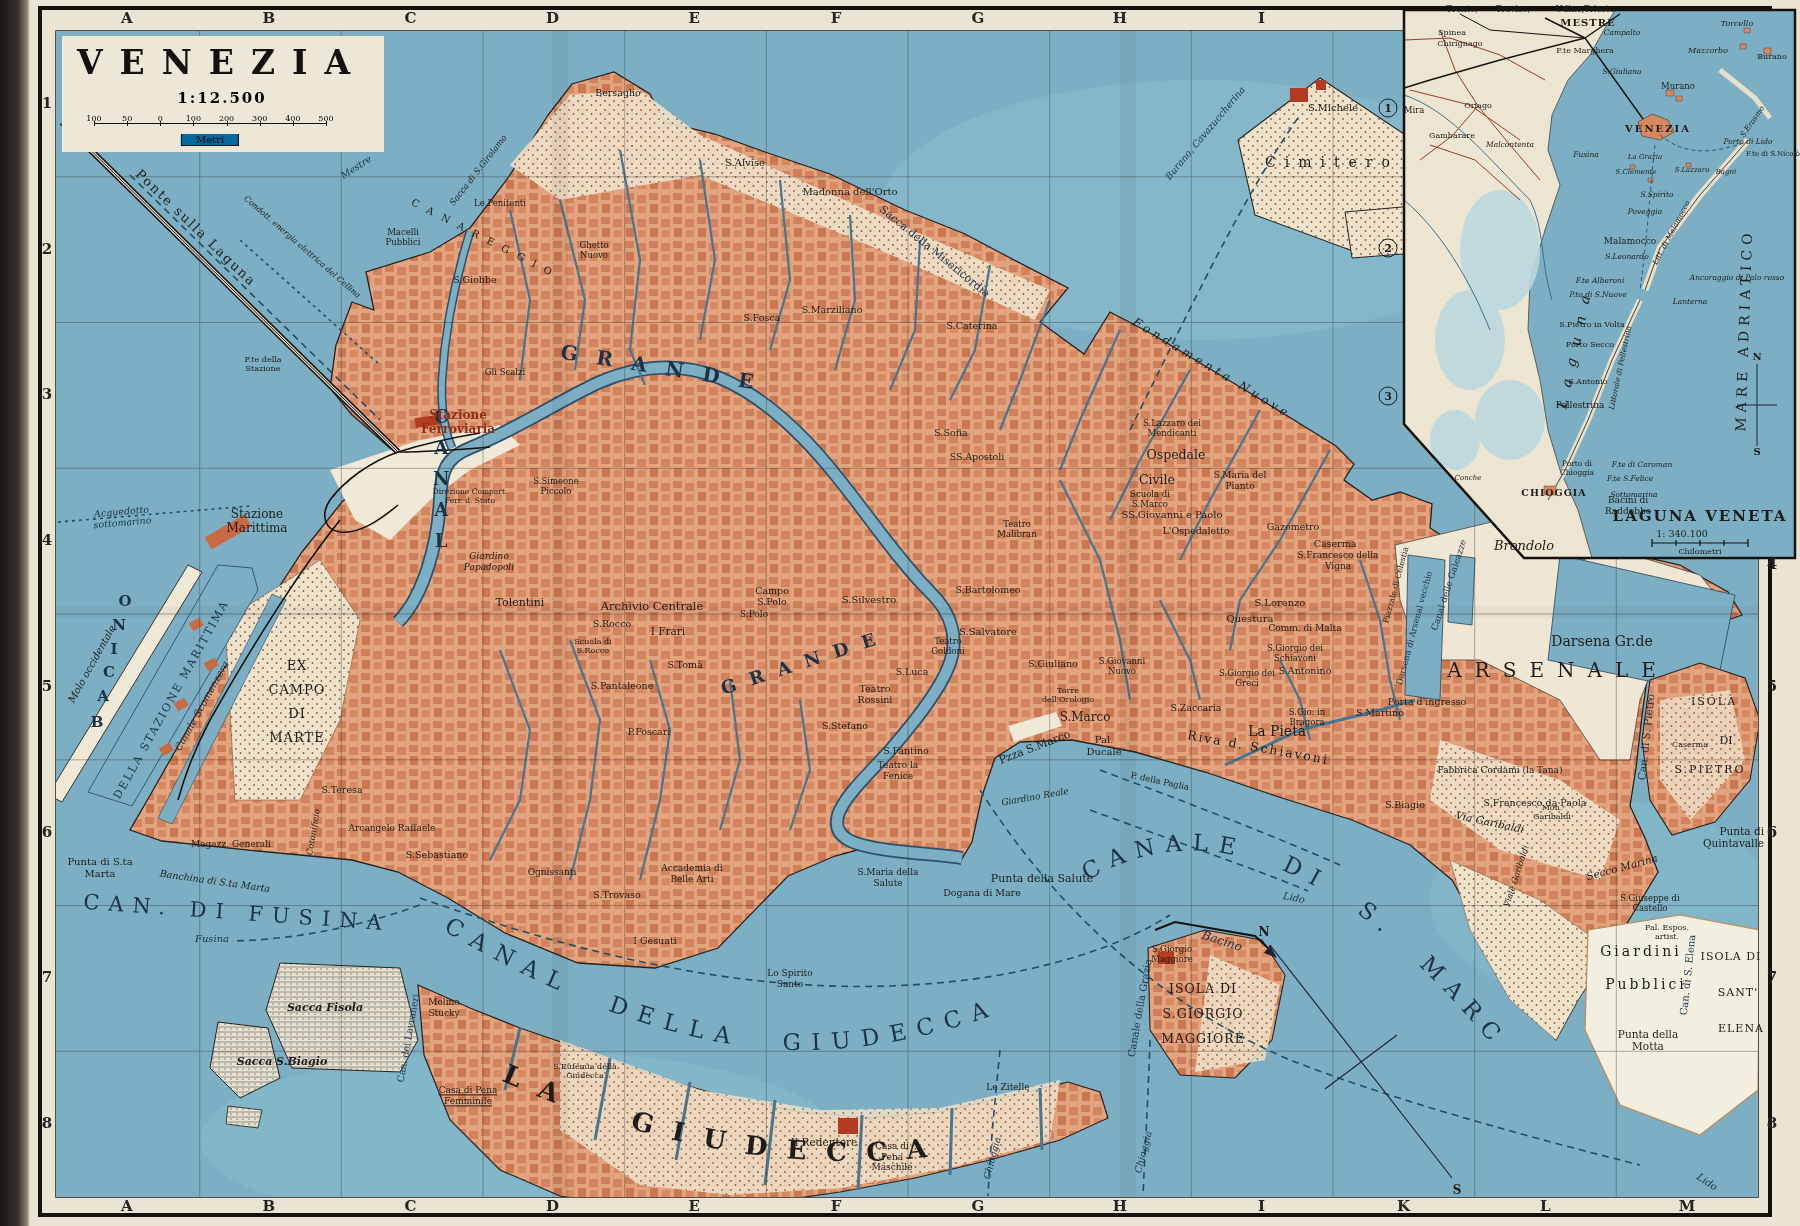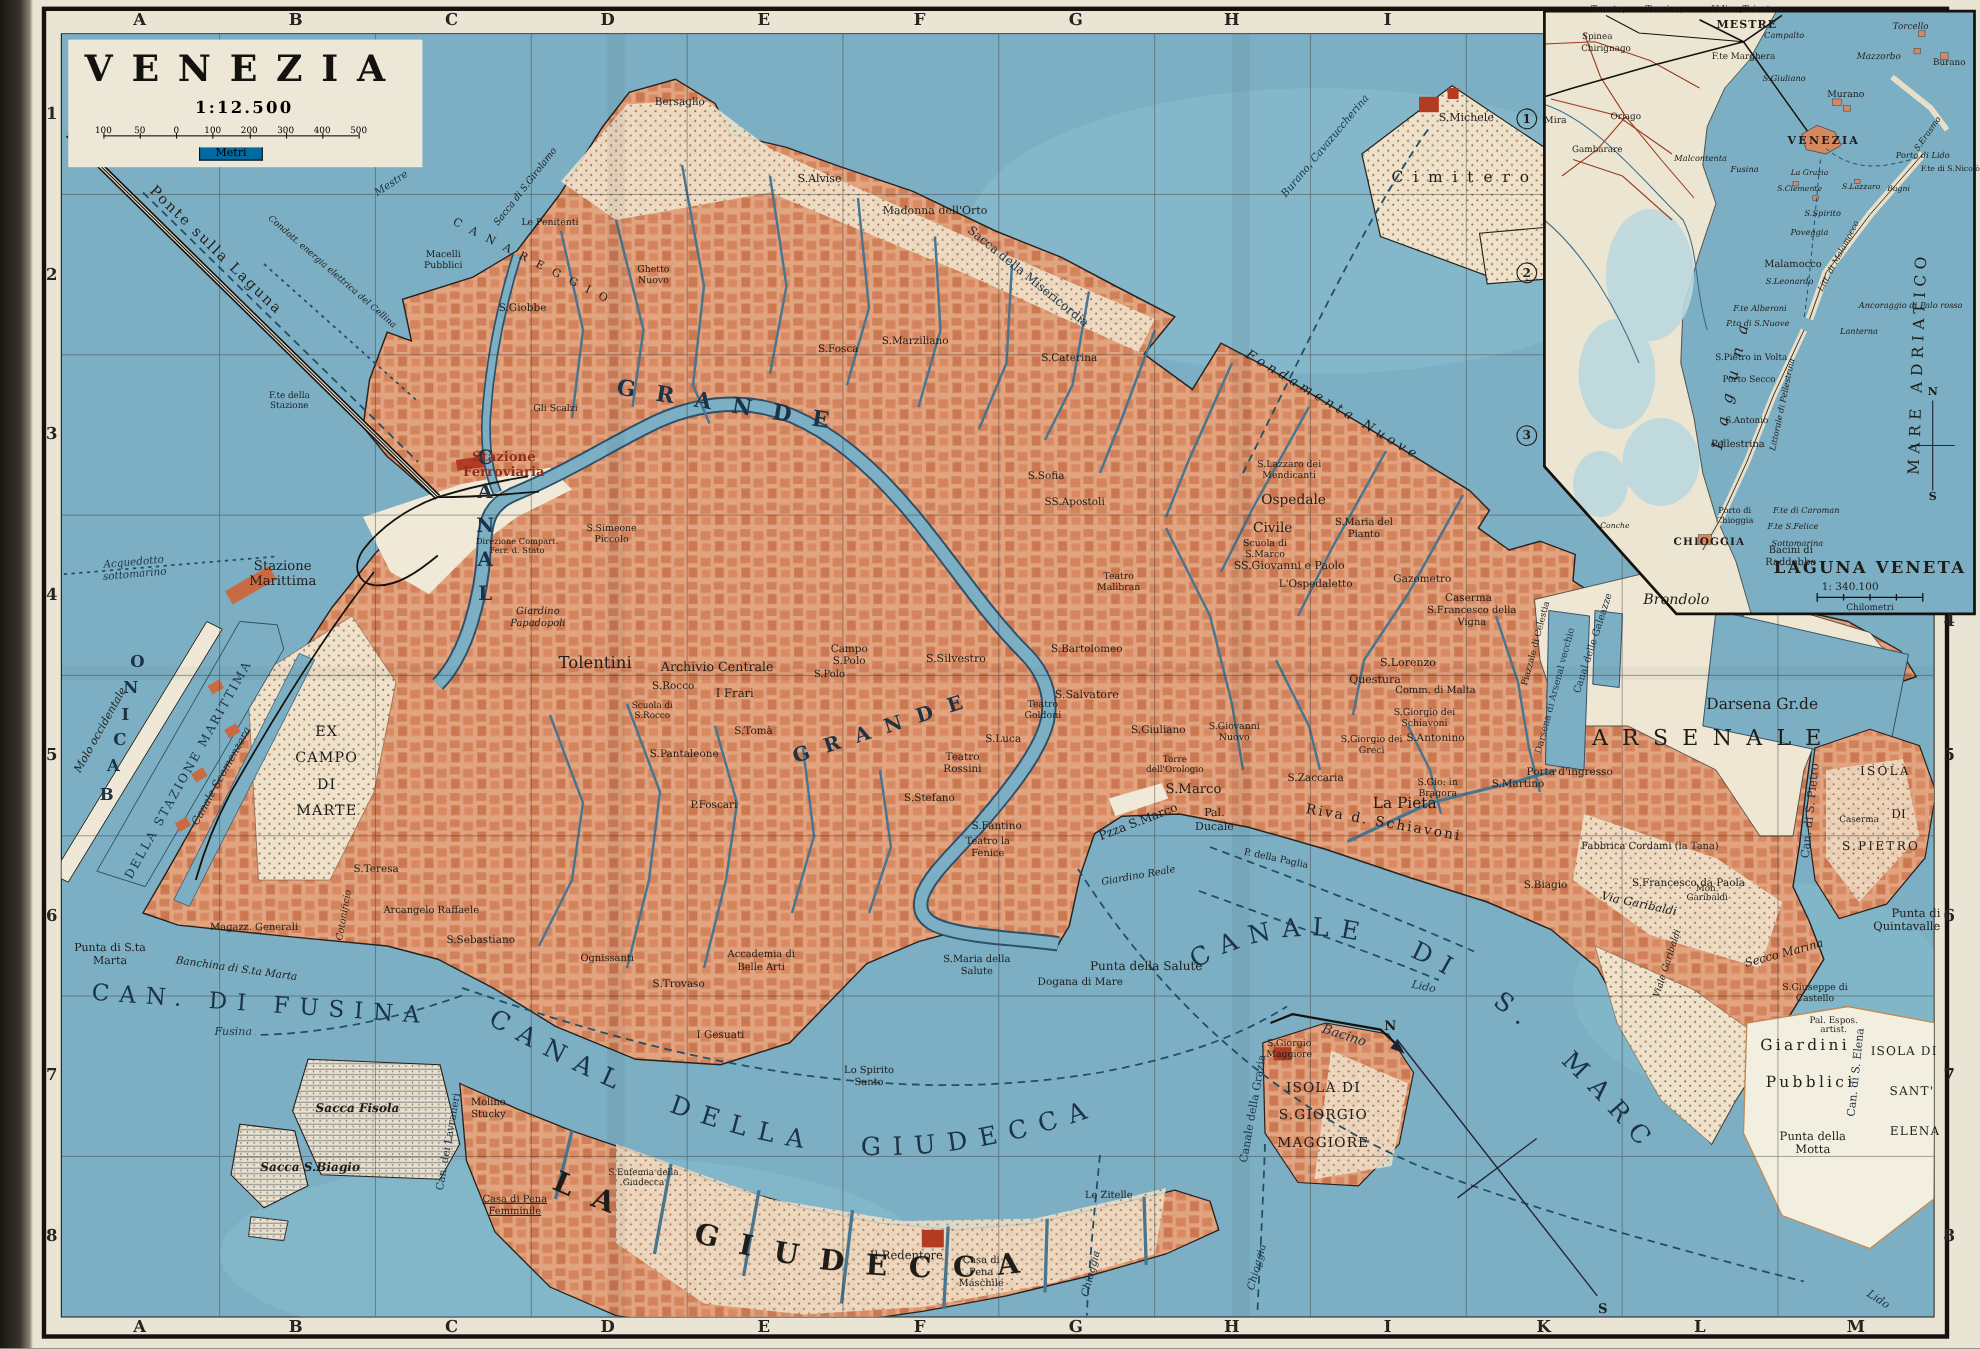--- a/index.html
+++ b/index.html
@@ -395,21 +395,21 @@
       <div class="lbl " style="left: 982px; top: 893px; font-size: 9.5px; transform: translate(-50%, -50%);">Dogana di Mare</div>
       <div class="lbl " style="left: 1042px; top: 879px; font-size: 11px; transform: translate(-50%, -50%);">Punta della Salute</div>
       <div class="lbl ital" style="left: 1035px; top: 797px; font-size: 9px; transform: translate(-50%, -50%) rotate(-10deg);">Giardino Reale</div>
       <div class="lbl " style="left: 1160px; top: 781px; font-size: 8.5px; transform: translate(-50%, -50%) rotate(12deg);">P. della Paglia</div>
       <div class="lbl ital b" style="left: 325px; top: 1008px; font-size: 11px; transform: translate(-50%, -50%);">Sacca Fisola</div>
       <div class="lbl ital b" style="left: 282px; top: 1062px; font-size: 11px; transform: translate(-50%, -50%);">Sacca S.Biagio</div>
       <div class="lbl ital multi" style="left: 489px; top: 562px; font-size: 9px; width: 72px; transform: translate(-50%, -50%);">Giardino Papadopoli</div>
       <div class="lbl  multi" style="left: 470px; top: 497px; font-size: 7.5px; width: 82px; transform: translate(-50%, -50%);">Direzione Compart. Ferr. d. Stato</div>
       <div class="lbl  multi" style="left: 556px; top: 486px; font-size: 8.5px; width: 64px; transform: translate(-50%, -50%);">S.Simeone Piccolo</div>
       <div class="lbl " style="left: 505px; top: 372px; font-size: 8.5px; transform: translate(-50%, -50%);">Gli Scalzi</div>
-      <div class="lbl " style="left: 527px; top: 603px; font-size: 15px; transform: translate(-50%, -50%); padding-left: 28px;">Tolentini</div>
+      <div class="lbl " style="left: 506px; top: 603px; font-size: 11px; transform: translate(-50%, -50%); padding-left: 28px;">Tolentini</div>
       <div class="lbl " style="left: 622px; top: 686px; font-size: 9.5px; transform: translate(-50%, -50%);">S.Pantaleone</div>
       <div class="lbl " style="left: 652px; top: 607px; font-size: 11.5px; transform: translate(-50%, -50%);">Archivio Centrale</div>
       <div class="lbl " style="left: 612px; top: 624px; font-size: 9.5px; transform: translate(-50%, -50%);">S.Rocco</div>
       <div class="lbl  multi" style="left: 593px; top: 646px; font-size: 8px; width: 56px; transform: translate(-50%, -50%);">Scuola di S.Rocco</div>
       <div class="lbl " style="left: 668px; top: 631px; font-size: 10.5px; transform: translate(-50%, -50%);">I Frari</div>
       <div class="lbl " style="left: 685px; top: 665px; font-size: 9.5px; transform: translate(-50%, -50%);">S.Tomà</div>
       <div class="lbl  multi" style="left: 772px; top: 596px; font-size: 9.5px; width: 52px; transform: translate(-50%, -50%);">Campo S.Polo</div>
       <div class="lbl " style="left: 754px; top: 614px; font-size: 9px; transform: translate(-50%, -50%);">S.Polo</div>
       <div class="lbl " style="left: 649px; top: 732px; font-size: 9.5px; transform: translate(-50%, -50%);">P.Foscari</div>
       <div class="lbl " style="left: 869px; top: 600px; font-size: 10px; transform: translate(-50%, -50%);">S.Silvestro</div>
@@ -498,21 +498,21 @@
       <div class="lbl " style="left: 1513px; top: 9px; font-size: 8.5px; transform: translate(-50%, -50%);">Treviso,</div>
       <div class="lbl " style="left: 1585px; top: 9px; font-size: 8.5px; transform: translate(-50%, -50%);">Udine,Trieste</div>
       <div class="lbl b" style="left: 1588px; top: 23px; font-size: 10px; letter-spacing: 1px; transform: translate(-50%, -50%);">MESTRE</div>
       <div class="lbl ital" style="left: 1622px; top: 33px; font-size: 7.5px; transform: translate(-50%, -50%);">Campalto</div>
       <div class="lbl " style="left: 1585px; top: 51px; font-size: 8px; transform: translate(-50%, -50%);">F.te Marghera</div>
       <div class="lbl " style="left: 1452px; top: 33px; font-size: 8px; transform: translate(-50%, -50%);">Spinea</div>
       <div class="lbl " style="left: 1460px; top: 44px; font-size: 8px; transform: translate(-50%, -50%);">Chirignago</div>
       <div class="lbl " style="left: 1478px; top: 106px; font-size: 8px; transform: translate(-50%, -50%);">Oriago</div>
       <div class="lbl " style="left: 1414px; top: 110px; font-size: 8.5px; transform: translate(-50%, -50%);">Mira</div>
       <div class="lbl " style="left: 1452px; top: 136px; font-size: 8px; transform: translate(-50%, -50%);">Gambarare</div>
-      <div class="lbl ital" style="left: 1510px; top: 145px; font-size: 7.5px; transform: translate(-50%, -50%); margin-left: 36px;">Malcontenta</div>
+      <div class="lbl ital" style="left: 1510px; top: 145px; font-size: 7.5px; transform: translate(-50%, -50%);">Malcontenta</div>
       <div class="lbl ital" style="left: 1586px; top: 155px; font-size: 7.5px; transform: translate(-50%, -50%);">Fusina</div>
       <div class="lbl ital" style="left: 1622px; top: 72px; font-size: 7.5px; transform: translate(-50%, -50%);">S.Giuliano</div>
       <div class="lbl b" style="left: 1658px; top: 129px; font-size: 10px; letter-spacing: 2px; transform: translate(-50%, -50%);">VENEZIA</div>
       <div class="lbl " style="left: 1678px; top: 86px; font-size: 8.5px; transform: translate(-50%, -50%);">Murano</div>
       <div class="lbl ital" style="left: 1708px; top: 51px; font-size: 8px; transform: translate(-50%, -50%);">Mazzorbo</div>
       <div class="lbl " style="left: 1772px; top: 57px; font-size: 8px; transform: translate(-50%, -50%);">Burano</div>
       <div class="lbl ital" style="left: 1737px; top: 24px; font-size: 8px; transform: translate(-50%, -50%);">Torcello</div>
       <div class="lbl ital" style="left: 1753px; top: 122px; font-size: 7.5px; transform: translate(-50%, -50%) rotate(-55deg);">S.Erasmo</div>
       <div class="lbl ital" style="left: 1748px; top: 142px; font-size: 7.5px; transform: translate(-50%, -50%);">Porto di Lido</div>
       <div class="lbl " style="left: 1773px; top: 154px; font-size: 7px; transform: translate(-50%, -50%);">F.te di S.Nicolò</div>

